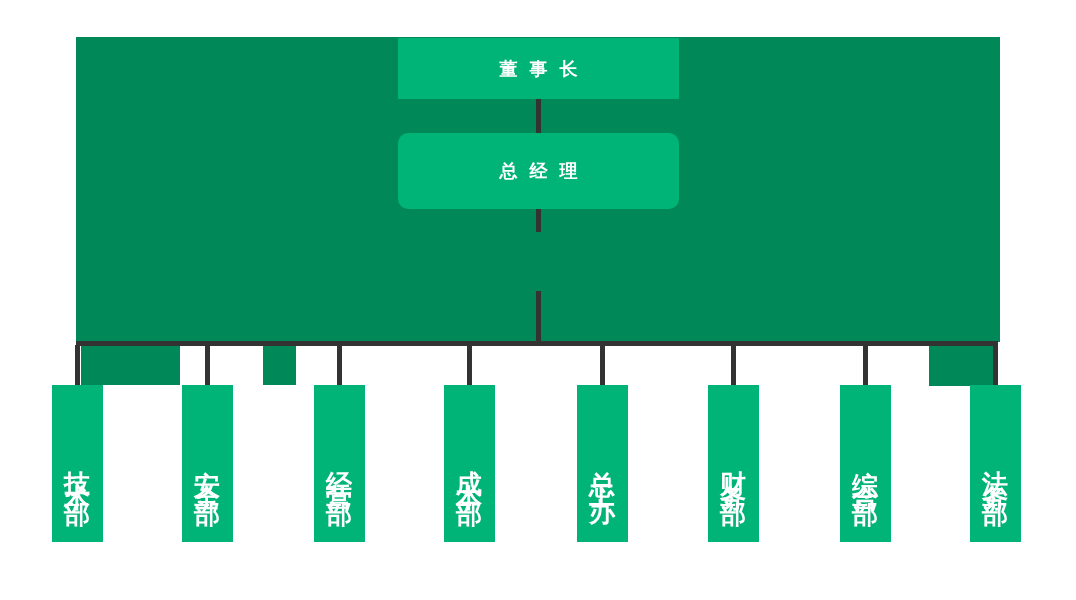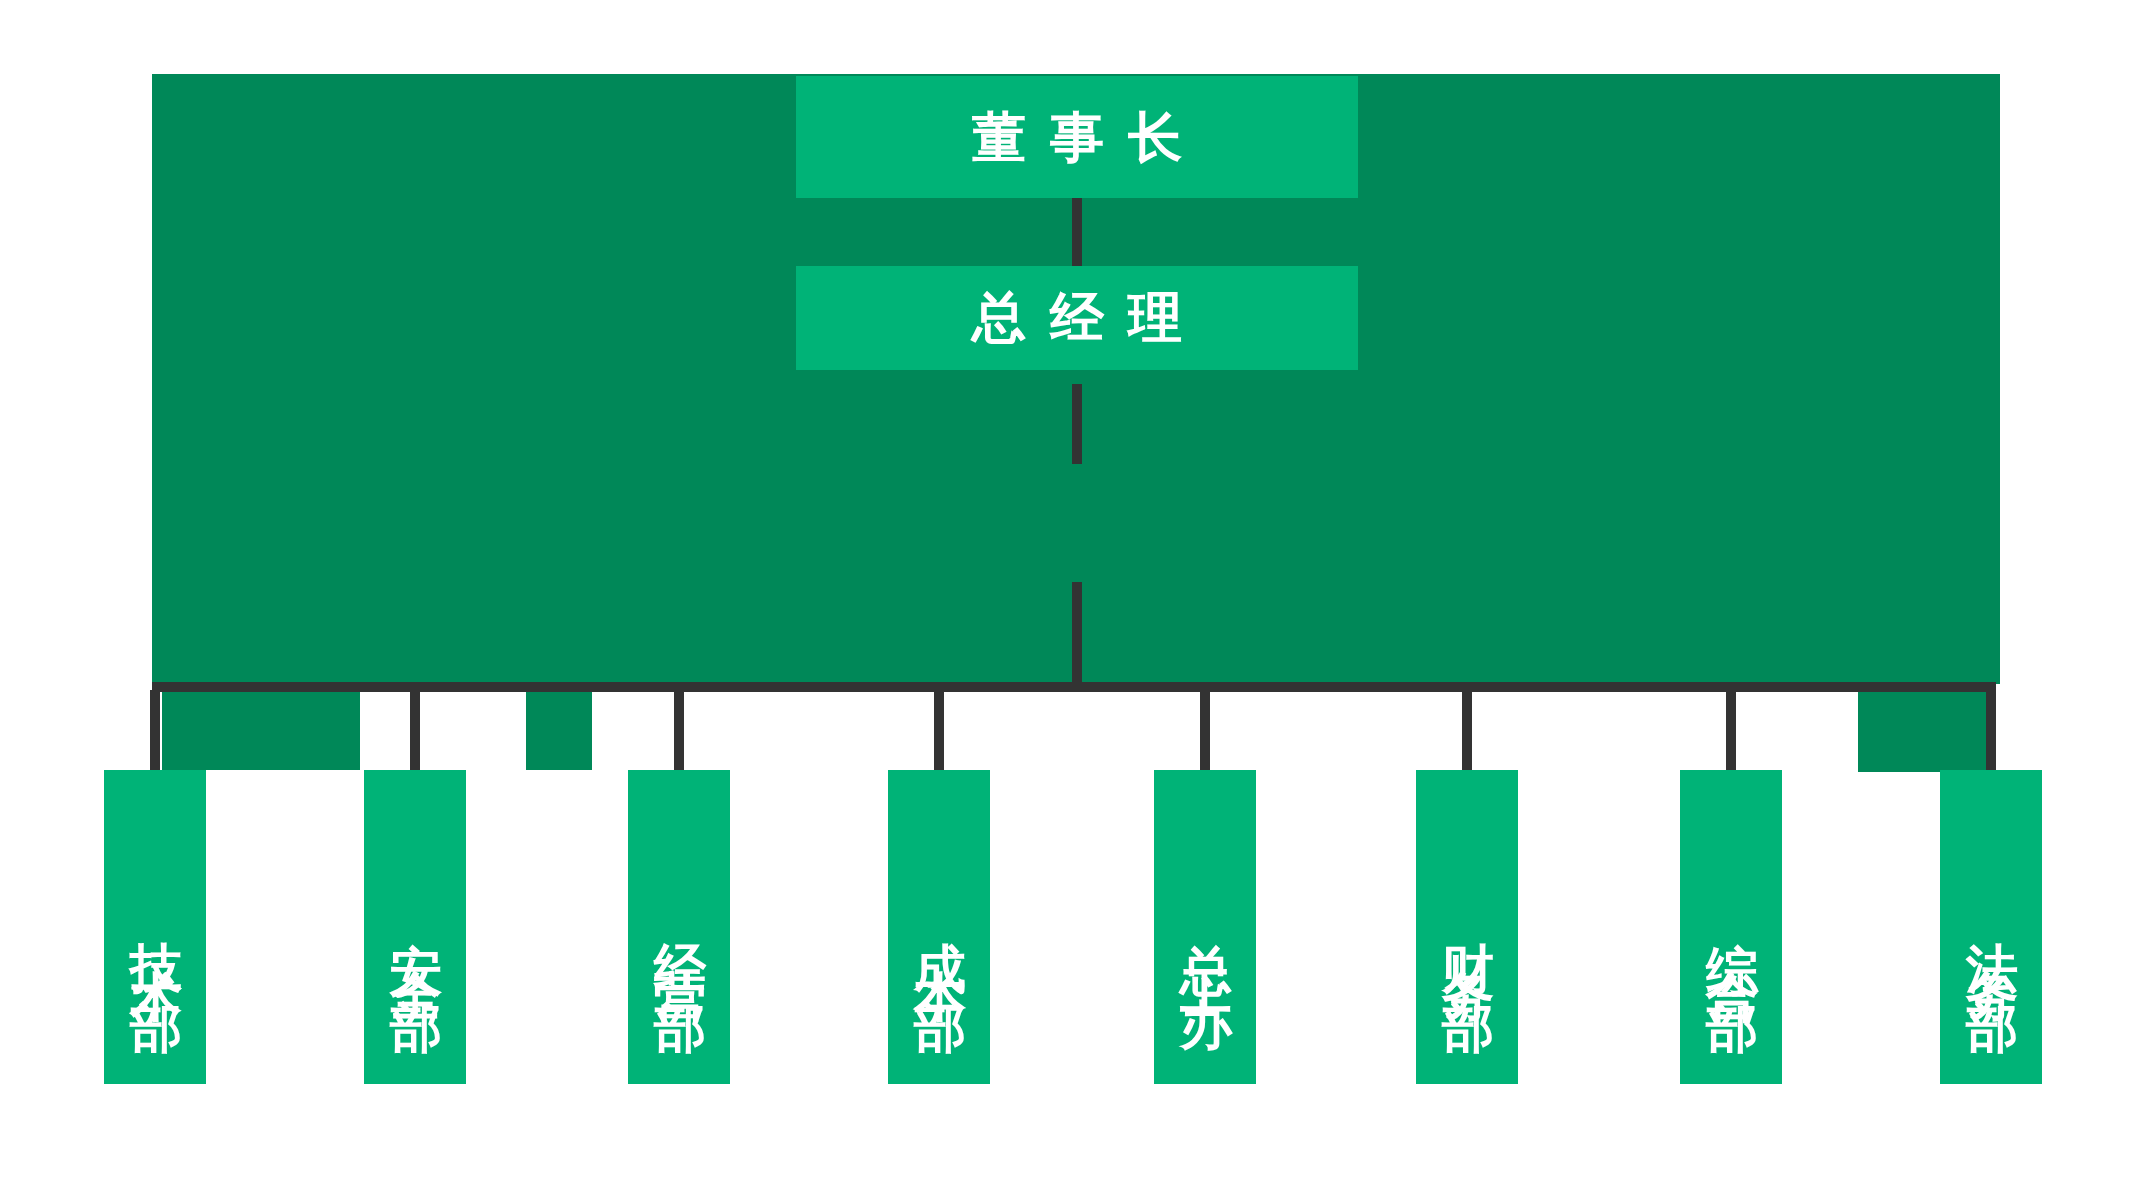--- a/index.html
+++ b/index.html
@@ -58,25 +58,25 @@
   .dp6 { left: 731px; }
   .dp7 { left: 863px; }
   .dp8 { left: 993px; }
   
   .hnode {
     position: absolute;
     left: 398px; width: 281px;
     background: var(--box-green);
     color: var(--text-white);
     display: flex; align-items: center; justify-content: center;
-    font-weight: bold; font-size: 27px;
+    font-weight: bold; font-size: 18px;
     letter-spacing: 12px; text-indent: 12px;
   }
   .h1 { top: 38px;  height: 61px; }
-  .h2 { top: 133px; height: 52px; }
+  .h2 { top: 133px; height: 76px; border-radius: 10px; }
   .h3 { top: 230px; height: 62px; }
   
   .dept {
     position: absolute;
     top: 385px; width: 51px; height: 157px;
     background: var(--box-green);
     color: var(--text-white);
     display: flex; align-items: center; justify-content: center;
   }
   .dd1 { left: 52px;  }

